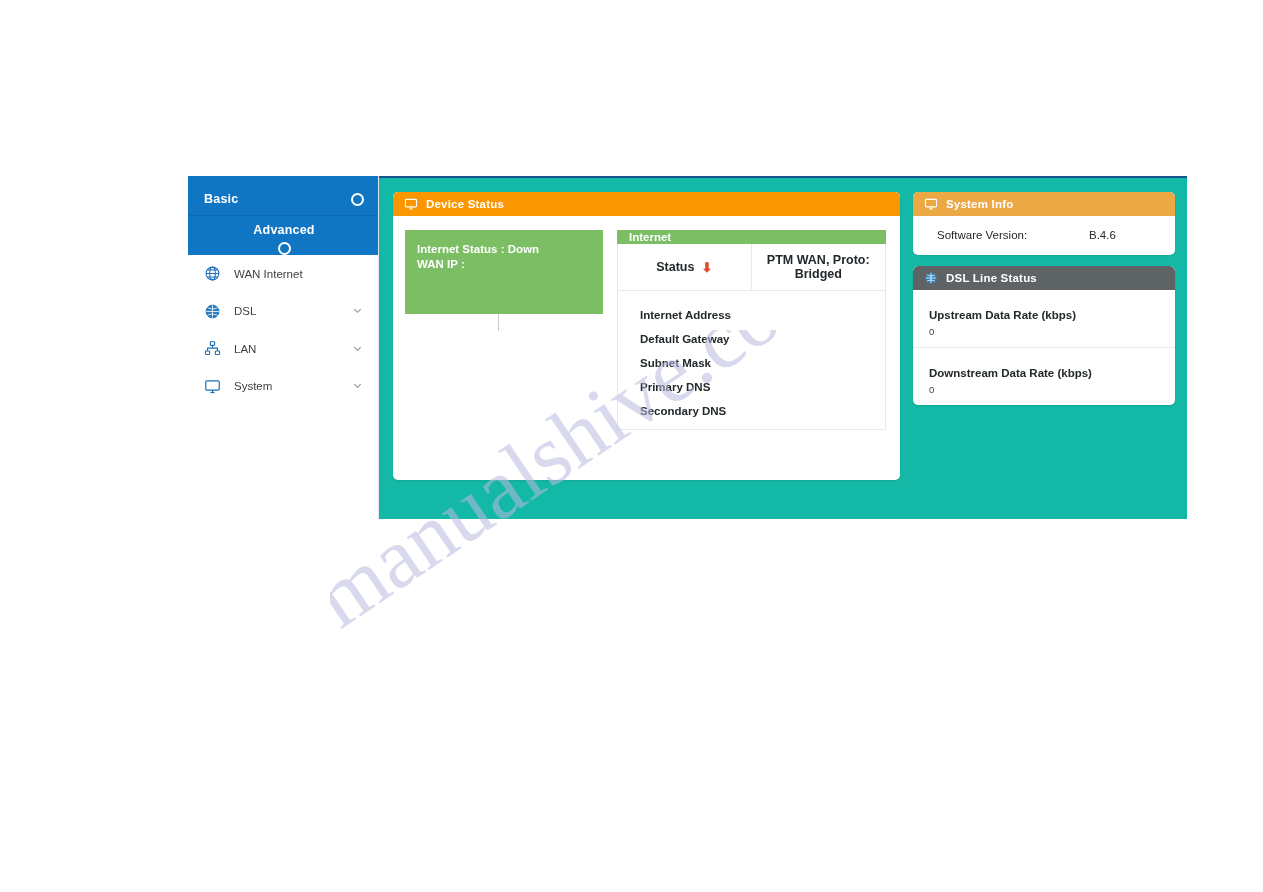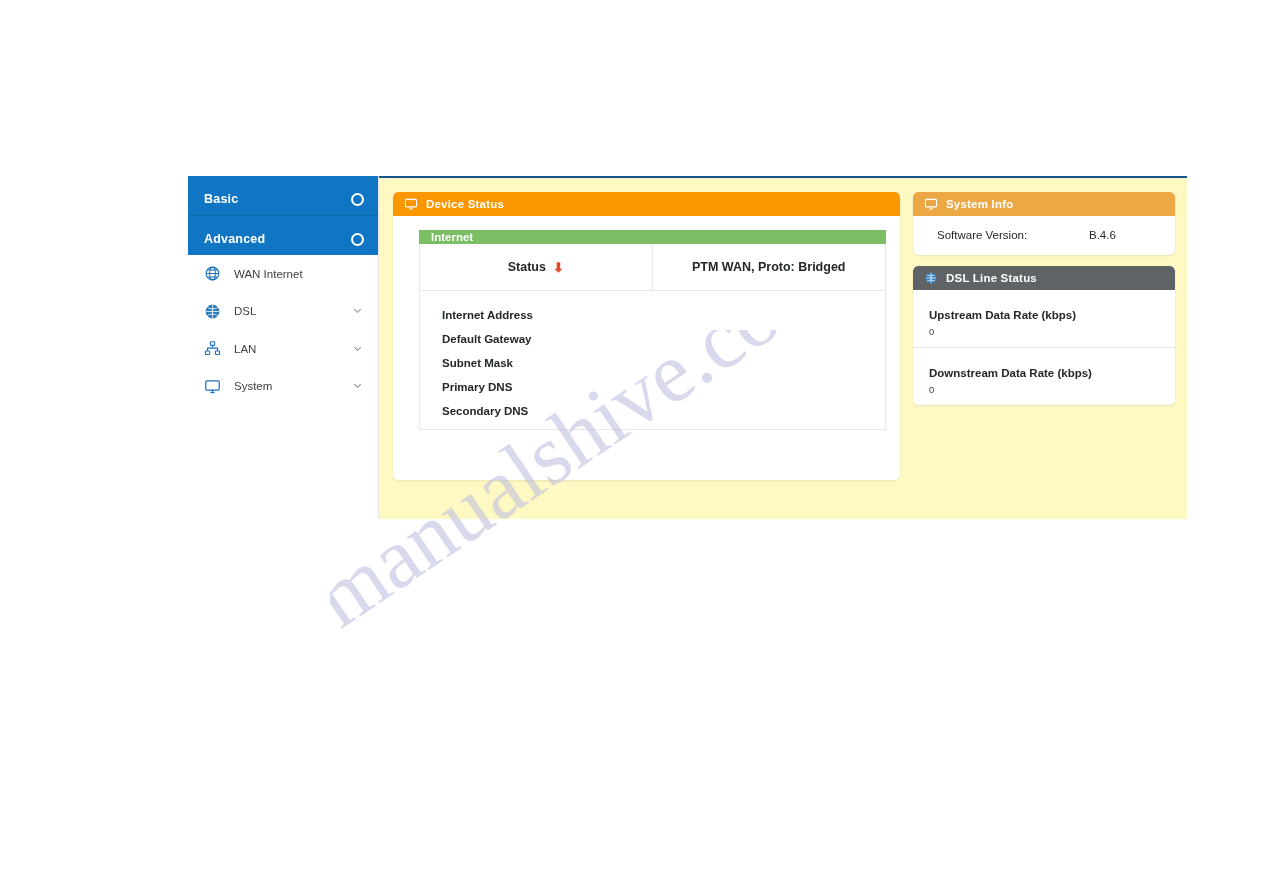--- a/index.html
+++ b/index.html
@@ -57,21 +57,21 @@
     height: 32px;
     display: flex;
     align-items: center;
     padding: 7px 14px 0 16px;
     font-size: 12.5px;
     font-weight: bold;
     letter-spacing: .2px;
     justify-content: space-between;
     position: relative;
   }
-  .nav-top + .nav-top { border-top: 1px solid #0e69b0; }
+  .nav-top + .nav-top { border-top: 1px solid #0e69b0; flex-direction: column; }
   .nav-top .ring {
     width: 13px; height: 13px;
     border: 2px solid #ffffff;
     border-radius: 50%;
     box-sizing: border-box;
     flex: 0 0 13px;
   }
 
   .nav-item {
     height: 37.5px;
@@ -91,21 +91,21 @@
   .nav-item .lbl { flex: 1 1 auto; }
   .nav-item .chev {
     width: 12px; height: 12px;
     flex: 0 0 12px;
     color: #8e9295;
   }
 
   
   #content {
     flex: 1 1 auto;
-    background: #fef9c3;
+    background: #14b8a6;
     border-top: 2px solid #15548c;
     padding: 14px 12px 0 14px;
     display: flex;
     gap: 13px;
     box-sizing: border-box;
     position: relative;
   }
 
   .col-left { flex: 1 1 auto; }
   .col-right { flex: 0 0 262px; }
@@ -334,20 +334,33 @@
                 <rect x="2.5" y="4" width="19" height="13" rx="1.6"></rect>
                 <line x1="9" y1="20.5" x2="15" y2="20.5"></line>
                 <line x1="12" y1="17" x2="12" y2="20.5"></line>
               </svg>
             </span>
             <span>Device Status</span>
           </div>
 
           <div id="device-body">
 
+            <div class="ds-left">
+              <div class="green-box">
+                <div>
+                  <span>Internet Status :</span>
+                  <span>Down</span>
+                </div>
+                <div>
+                  <span>WAN IP :</span>
+                  <span></span>
+                </div>
+              </div>
+              <div class="connector"></div>
+            </div>
 
             <div class="ds-right">
               <div class="inet-head">
                 <span>Internet</span>
               </div>
               <div class="inet-body">
                 <div class="status-row">
                   <div class="status-cell left">
                     <span>Status</span>
                     <span class="down-arrow">⬇</span>

